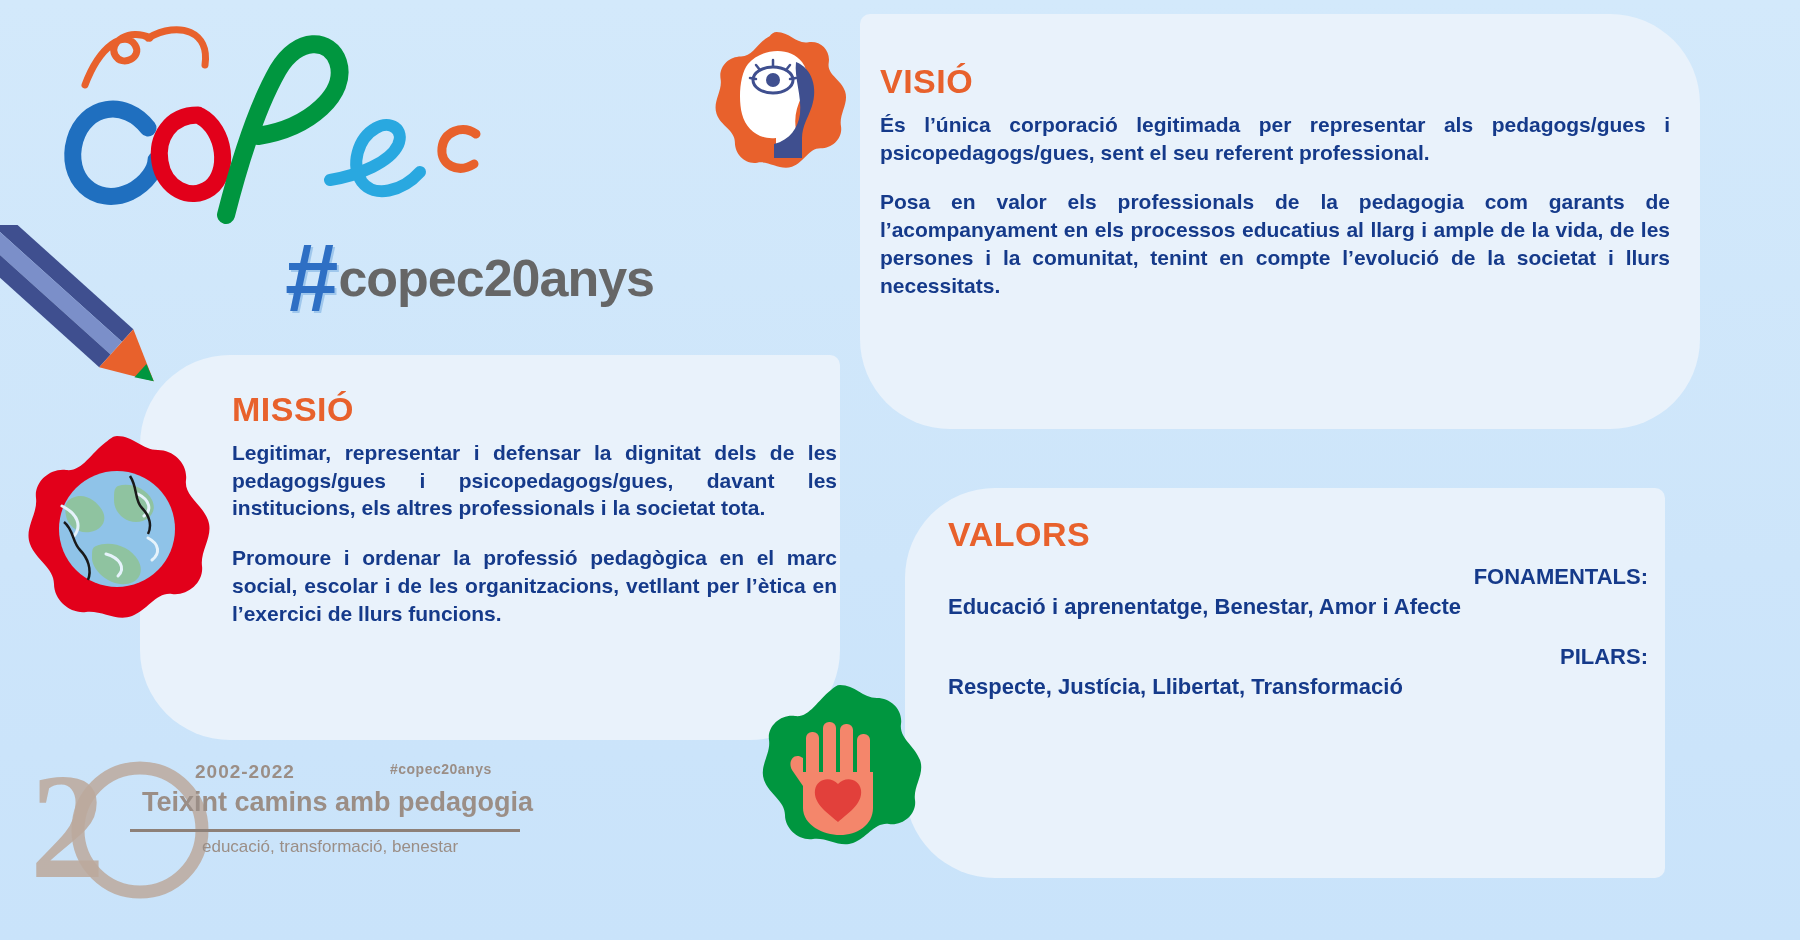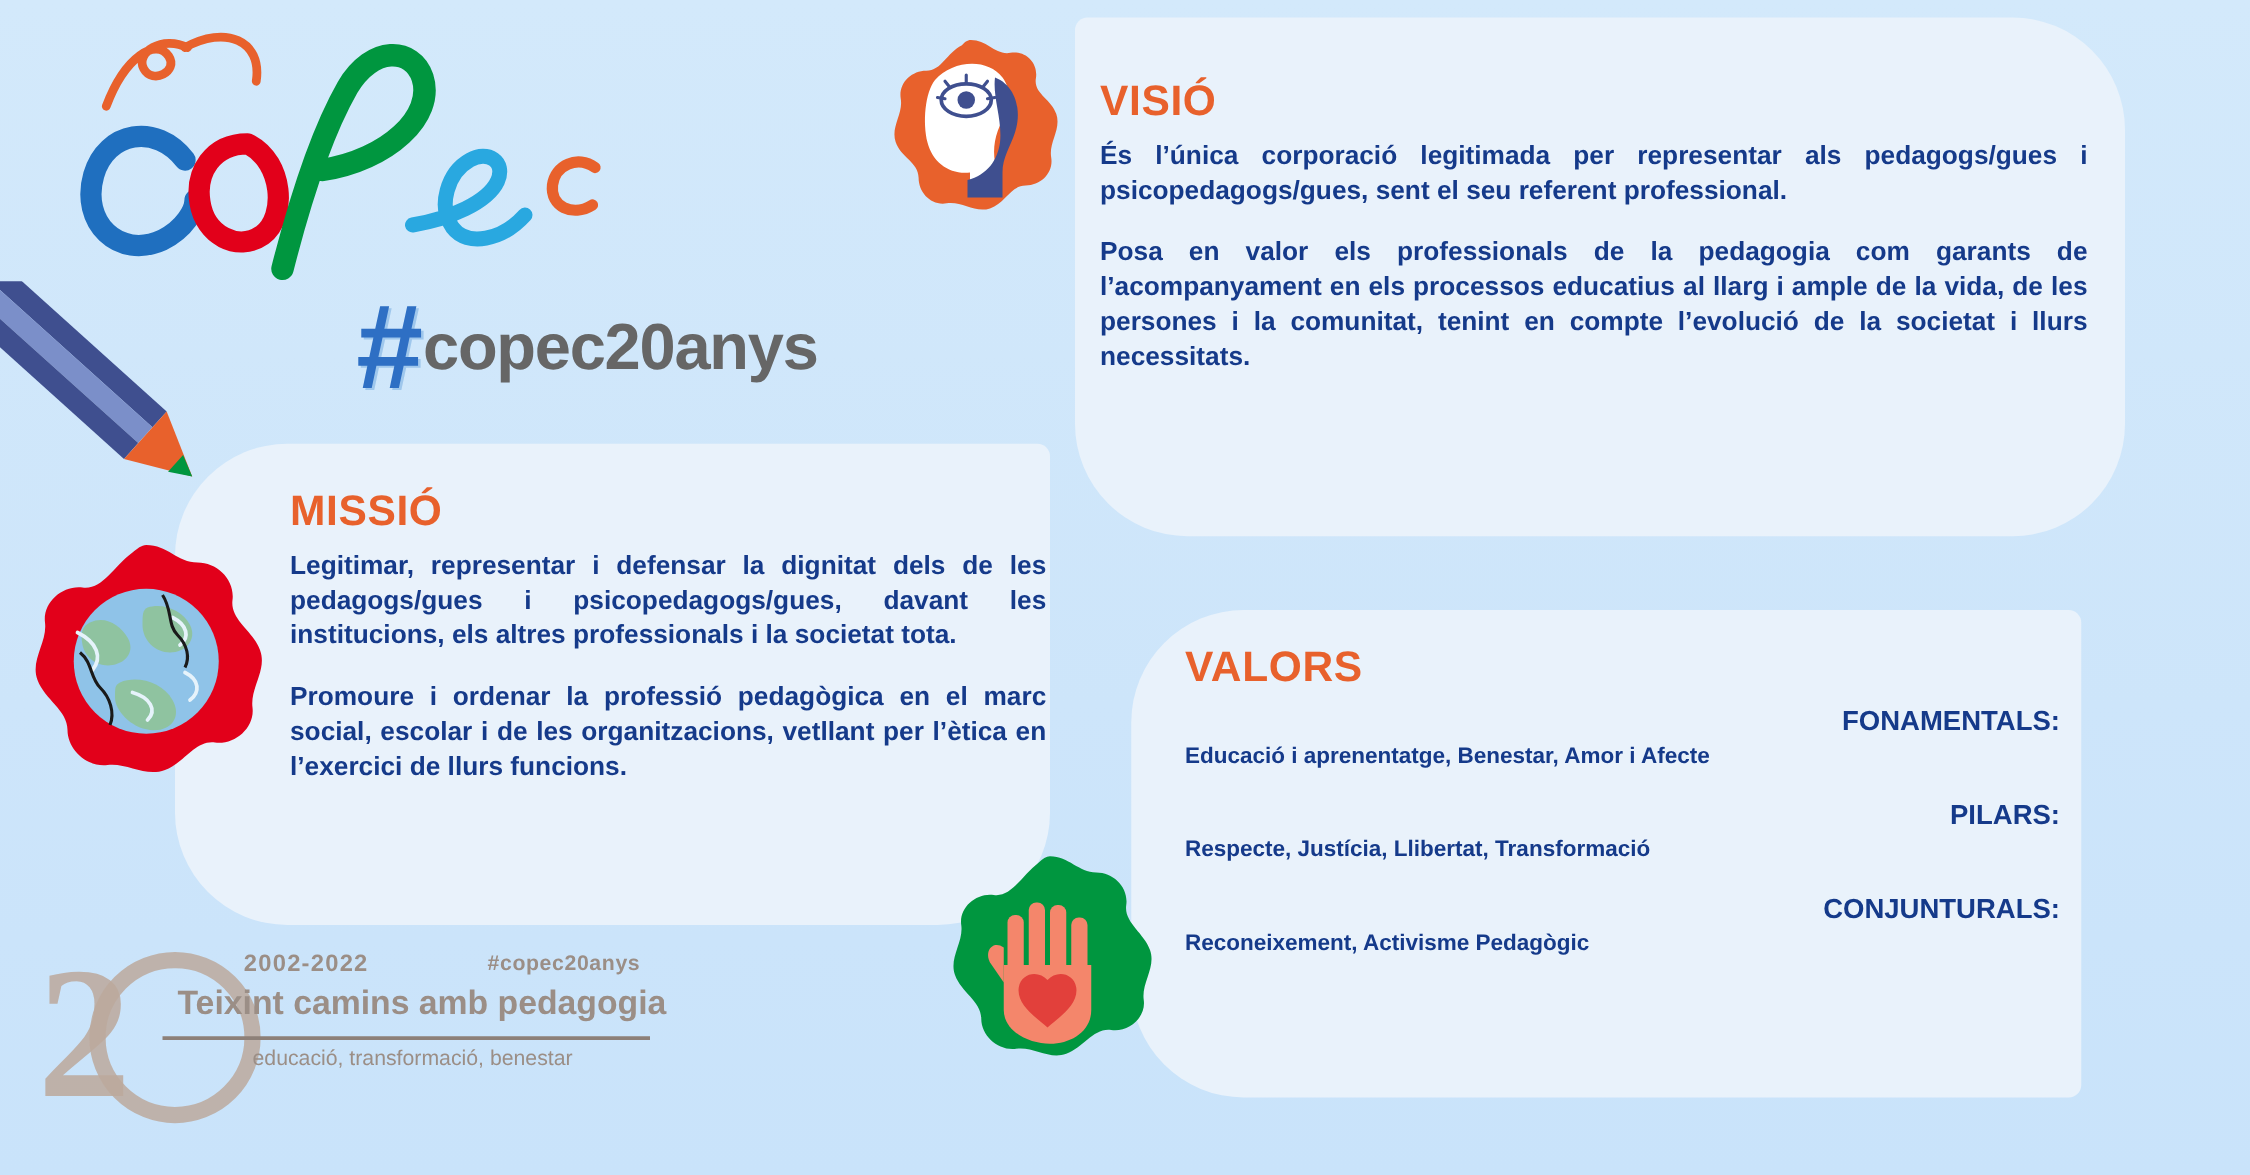--- a/index.html
+++ b/index.html
@@ -130,21 +130,21 @@
   }
   .valors-group:last-child { margin-bottom: 0; }
   .valors-label {
     font-size: 22px;
     font-weight: 700;
     color: #153a8a;
     margin: 0 0 4px 0;
     text-align: right;
   }
   .valors-items {
-    font-size: 18px;
+    font-size: 22px;
     font-weight: 700;
     color: #153a8a;
     margin: 0;
   }
 
   
   .badge {
     position: absolute;
   }
   .badge-brain { left: 690px; top: 18px; width: 170px; height: 170px; }
@@ -165,21 +165,21 @@
     top: 16px;
     font-size: 19px;
     font-weight: 700;
     color: #9b8e86;
     letter-spacing: 1px;
   }
   .footer-hash {
     position: absolute;
     left: 370px;
     top: 16px;
-    font-size: 17px;
+    font-size: 14px;
     font-weight: 700;
     color: #9b8e86;
     letter-spacing: 0.5px;
     text-align: center;
   }
   .footer-slogan {
     position: absolute;
     left: 122px;
     top: 42px;
     font-size: 27px;
@@ -301,24 +301,20 @@
   <div class="valors-content">
     <div class="heading">VALORS</div>
     <div class="valors-group">
       <p class="valors-label">FONAMENTALS:</p>
       <p class="valors-items">Educació i aprenentatge, Benestar, Amor i Afecte</p>
     </div>
     <div class="valors-group">
       <p class="valors-label">PILARS:</p>
       <p class="valors-items">Respecte, Justícia, Llibertat, Transformació</p>
     </div>
-    <div class="valors-group">
-      <p class="valors-label">CONJUNTURALS:</p>
-      <p class="valors-items">Reconeixement, Activisme Pedagògic</p>
-    </div>
   </div>
 
   <svg class="badge badge-hand" viewBox="0 0 190 190">
     <path d="M95,5 C110,5 118,18 132,18 C146,18 158,30 156,44 C154,58 170,66 175,80
              C180,94 168,106 170,120 C172,134 158,146 144,144 C130,142 122,158 108,163
              C94,168 82,157 68,159 C54,161 40,149 40,135 C40,121 24,114 19,100
              C14,86 26,74 24,60 C22,46 36,34 50,36 C64,38 72,21 86,10 C89,7 92,5 95,5 Z" fill="#00963f"></path>
     <g fill="#f4866b">
       <rect x="61" y="52" width="13" height="56" rx="6"></rect>
       <rect x="78" y="42" width="13" height="66" rx="6"></rect>

